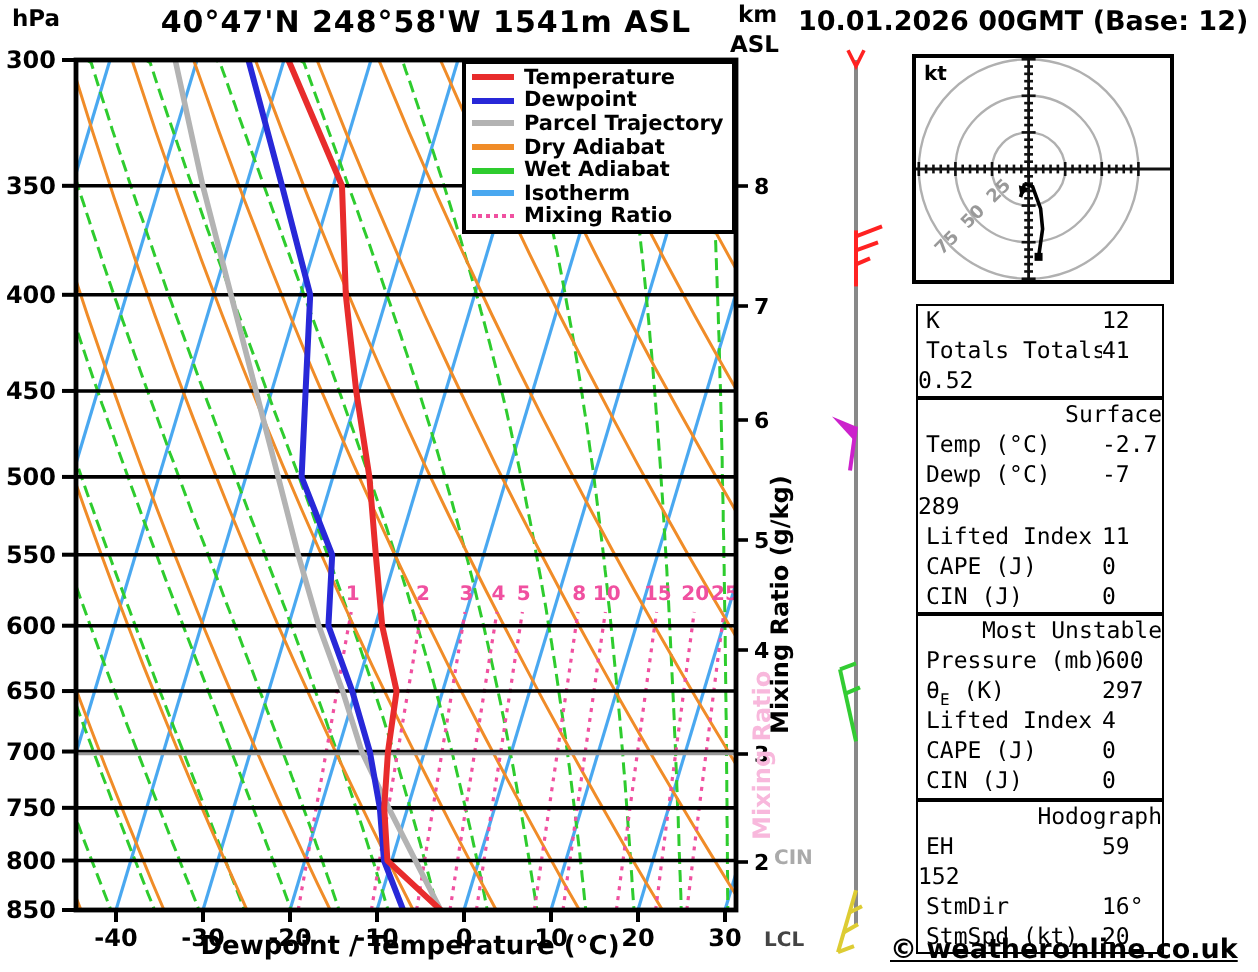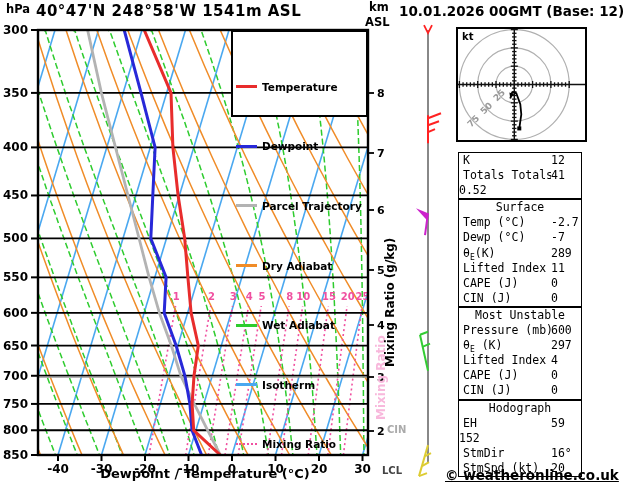--- a/index.html
+++ b/index.html
@@ -1,45 +1,45 @@
 <!DOCTYPE html>
 <html><head>
 <meta charset="utf-8">
 <style>
   html,body{margin:0;padding:0;background:#fff;}
   #app{position:relative;width:629px;height:486px;background:#fff;overflow:hidden;
        font-family:"DejaVu Sans",sans-serif;}
   .abs{position:absolute;white-space:nowrap;}
   .b{font-weight:bold;}
-  #title{left:36px;top:2px;width:330px;text-align:left;font-size:15px;letter-spacing:0.5px;}
+  #title{left:48px;top:2px;width:330px;text-align:center;font-size:15px;letter-spacing:0.5px;}
   #hpa{left:6px;top:2px;font-size:11.5px;}
   #km-unit{left:369px;top:0px;font-size:11.5px;}
   #asl-unit{left:365px;top:15px;font-size:11.5px;}
   #date{left:399px;top:3px;font-size:13.5px;}
   #footer{left:445px;top:467px;font-size:13.5px;text-decoration:underline;}
   #bottom-label{left:60px;top:466px;width:290px;text-align:center;font-size:13px;}
   
   #legend{left:231px;top:30px;width:137px;height:87px;border:2px solid #000;background:#fff;
           box-sizing:border-box;padding:1px 0 0 3px;}
-  .leg-row{display:flex;align-items:center;height:11.6px;margin-top:48px;}
+  .leg-row{display:flex;align-items:center;height:11.6px;}
   .leg-swatch{width:21px;margin-right:5px;border-top-width:3px;border-top-style:solid;height:0;}
   .leg-swatch.dotted{border-top-width:2px;border-top-style:dotted;}
   .leg-label{font-size:10.5px;font-weight:bold;line-height:10px;}
   
   #mix-label{left:383px;top:367px;transform:rotate(-90deg);transform-origin:0 0;
              font-size:12px;font-weight:bold;}
   #mix-ghost{left:374px;top:420px;transform:rotate(-90deg);transform-origin:0 0;
              font-size:12px;font-weight:bold;color:#f8b8dc;}
   
   #cin{left:387px;top:424px;font-size:10px;font-weight:bold;color:#aaa;}
   #lcl{left:382px;top:422px;font-size:10px;font-weight:bold;color:#444;margin-top:43px;}
   
   #tables{left:458px;top:152px;width:124px;}
   .table-section{border:1.5px solid #000;background:#fff;font-family:"DejaVu Sans Mono",monospace;}
-  .t-title{text-align:center;font-size:11.5px;line-height:15.1px;height:15.1px;}
+  .t-title{text-align:right;font-size:11.5px;line-height:15.1px;height:15.1px;}
   .t-row{display:flex;font-size:11.5px;line-height:15.1px;height:15.1px;}
   .t-lbl{padding-left:4px;flex:0 0 88px;overflow:hidden;}
   .t-lbl sub{font-size:8px;}
   .t-val{flex:1;}
   svg{position:absolute;left:0;top:0;}
   #hodo{left:455px;top:27px;}
   text{font-family:"DejaVu Sans",sans-serif;}
 </style>
 </head>
 <body>
@@ -290,21 +290,20 @@
         <div class="t-title">Surface</div>
         <div class="t-row">
           <span class="t-lbl">Temp (°C)</span>
           <span class="t-val">-2.7</span>
         </div>
         <div class="t-row">
           <span class="t-lbl">Dewp (°C)</span>
           <span class="t-val">-7</span>
         </div>
         <div class="t-row">
-          <span class="t-lbl">θ<sub>E</sub>(K)</span>
           <span class="t-val">289</span>
         </div>
         <div class="t-row">
           <span class="t-lbl">Lifted Index</span>
           <span class="t-val">11</span>
         </div>
         <div class="t-row">
           <span class="t-lbl">CAPE (J)</span>
           <span class="t-val">0</span>
         </div>

